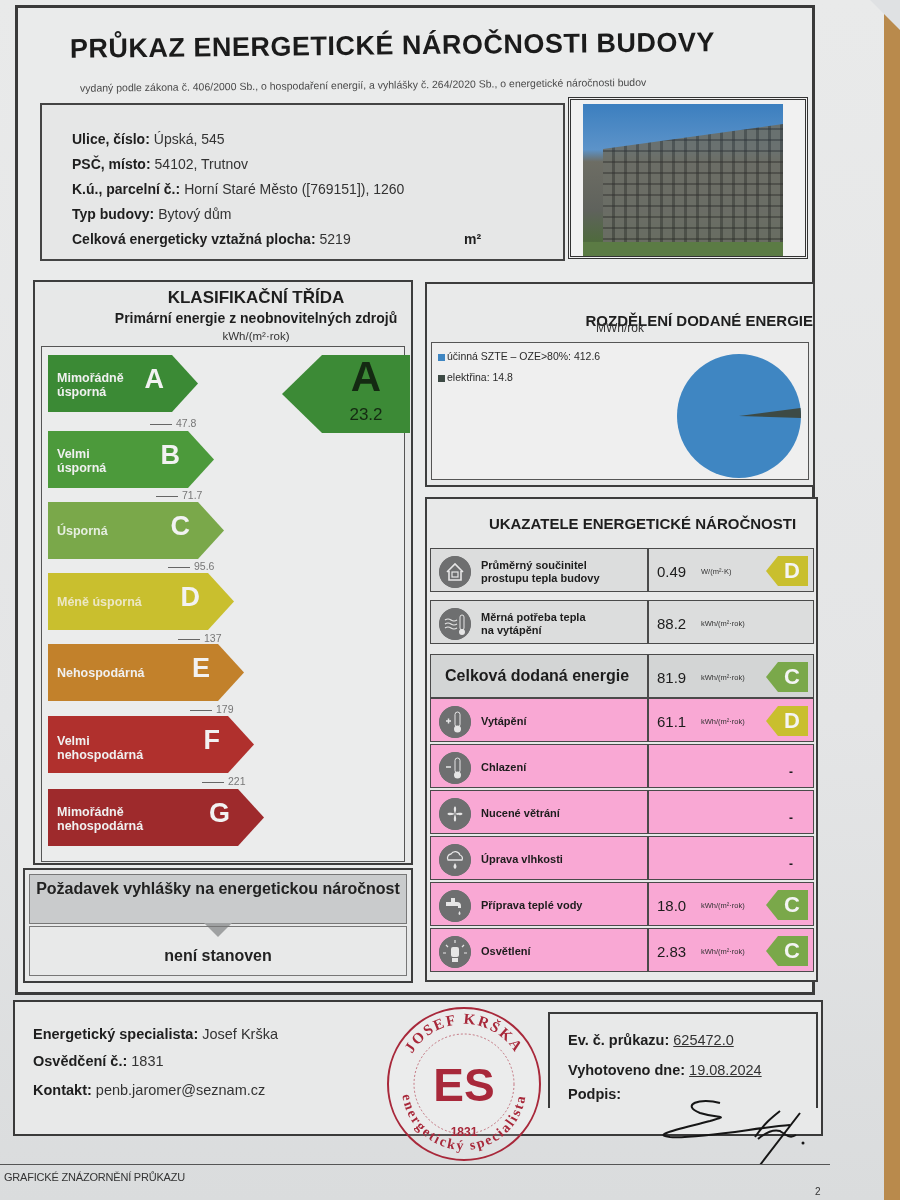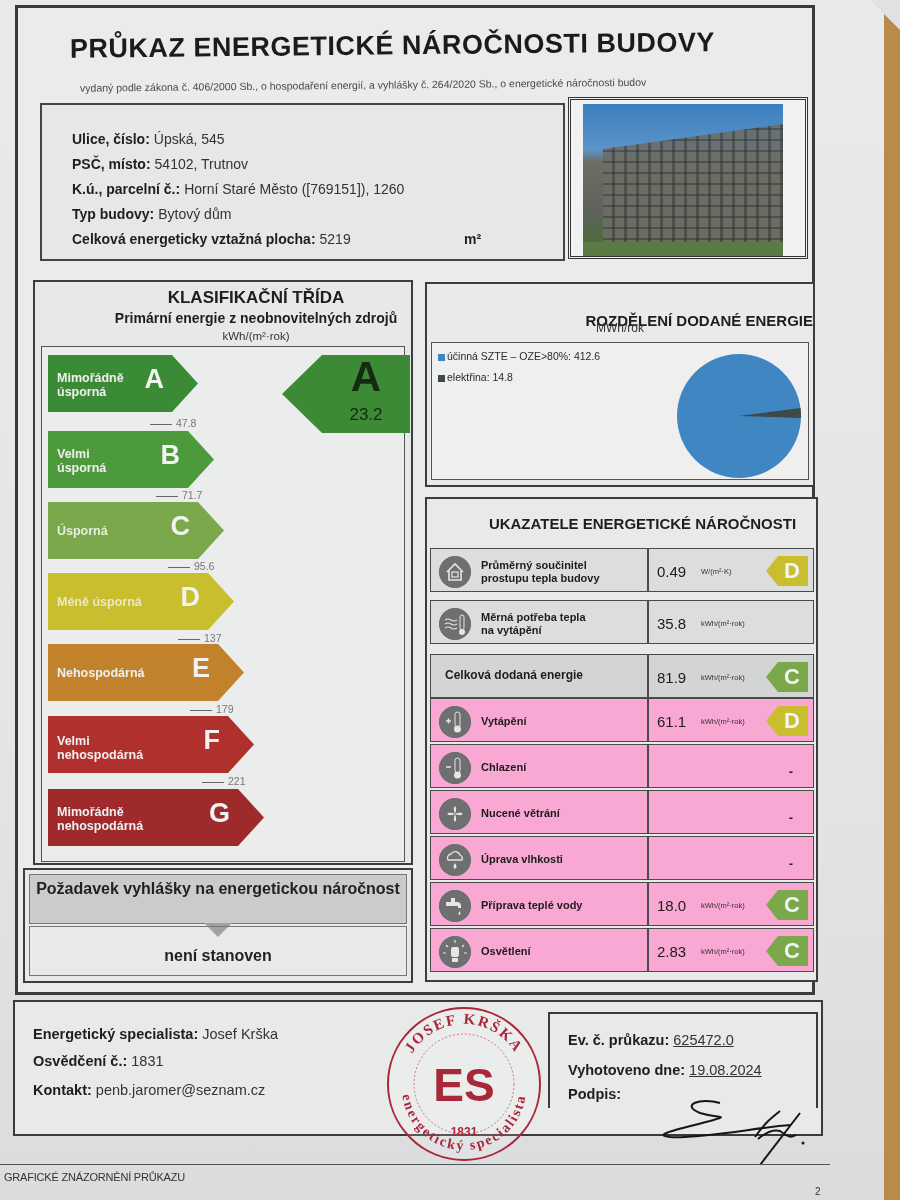--- a/index.html
+++ b/index.html
@@ -305,28 +305,28 @@
       <div class="lcell">
         <svg class="ind-icon" viewBox="0 0 32 32">
             <circle cx="16" cy="16" r="16" fill="#6e6f70"></circle>
             <path d="M6 12 q3 -2 6 0 t6 0 M6 16 q3 -2 6 0 t6 0 M6 20 q3 -2 6 0 t6 0" stroke="#e6e6e6" stroke-width="1.2" fill="none"></path>
             <rect x="21" y="7" width="4" height="15" rx="2" stroke="#e6e6e6" fill="none"></rect>
             <circle cx="23" cy="24" r="3" fill="#e6e6e6"></circle>
           </svg>
         <div class="ind-label" style="top:10px;"><span>Měrná potřeba tepla</span><br><span>na vytápění</span></div>
       </div>
       <div class="rcell">
-        <span class="ind-val">35.8</span>
+        <span class="ind-val">88.2</span>
         <span class="ind-unit">kWh/(m²·rok)</span>
       </div>
     </div>
 
     <div class="ind-row dark" style="top:155px;">
       <div class="lcell">
-        <div class="ind-label" style="top:14px; left:14px; font-size:12px;">Celková dodaná energie</div>
+        <div class="ind-label" style="top:14px; left:14px; font-size:16px;">Celková dodaná energie</div>
       </div>
       <div class="rcell">
         <span class="ind-val">81.9</span>
         <span class="ind-unit">kWh/(m²·rok)</span>
         <div class="badge" style="background:#7aa84a;">C</div>
       </div>
     </div>
 
     <div class="ind-row light" style="top:199px;">
       <div class="lcell">

